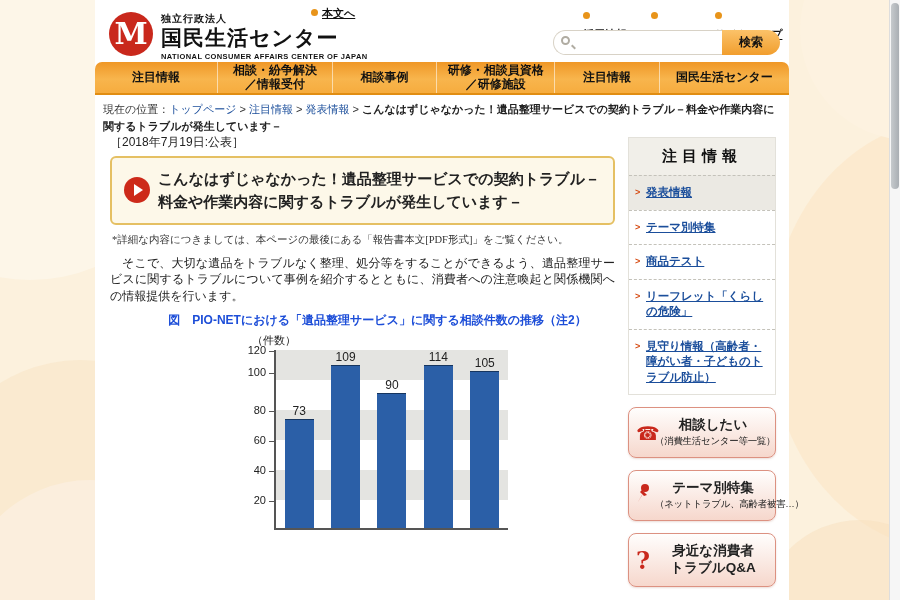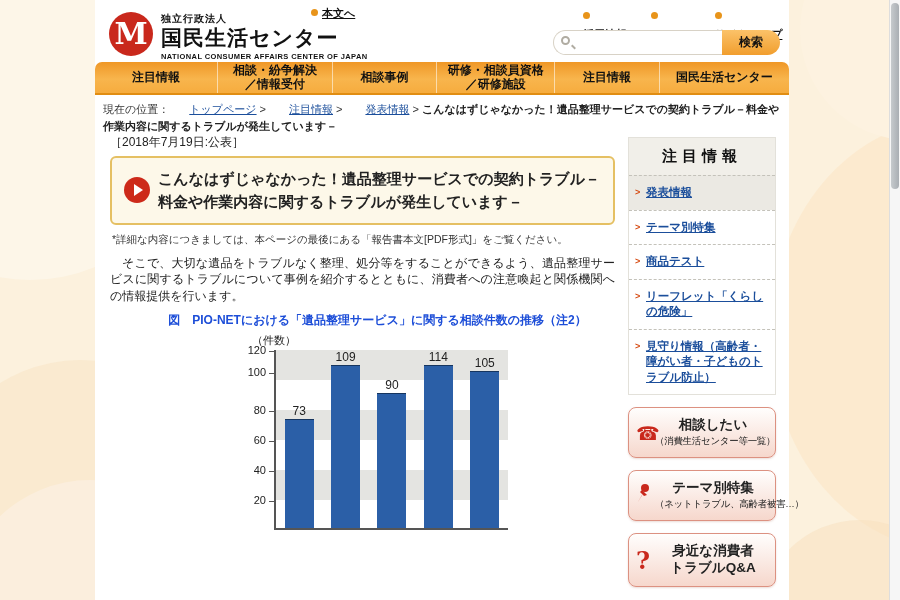--- a/index.html
+++ b/index.html
@@ -54,35 +54,35 @@
     border-bottom:2px solid #e18d12; }
   .nav-item { display:flex; align-items:center; justify-content:center; text-align:center;
     font-size:12px; font-weight:bold; color:#111; cursor:pointer; white-space:pre-line; line-height:1.1;
     border-right:1px solid rgba(255,255,255,.55); }
   .nav-item:last-child { border-right:none; }
   .nav-item.n0{flex:1.18;} .nav-item.n1{flex:1;} .nav-item.n2{flex:1.1;}
   .nav-item.n3{flex:1.13;} .nav-item.n4{flex:1;} .nav-item.n5{flex:1.25;}
 
   
   .breadcrumb { position:absolute; left:8px; top:101px; width:678px; font-size:11px; color:#333; line-height:1.5; }
-  .breadcrumb a { color:#1b4e9b; text-decoration:underline; cursor:pointer;margin-left:20px; }
+  .breadcrumb a { color:#1b4e9b; cursor:pointer; }
   .breadcrumb .cur { font-weight:bold; color:#222; }
   .breadcrumb .sep { margin:0 3px; color:#333; }
 
   
   .main { position:absolute; left:15px; top:134px; width:505px; }
   .pub-date { font-size:12px; color:#222; margin-bottom:5px; }
   .title-box { position:relative; border:2px solid #e5c063; border-radius:6px; background:#fdf8e9;
     padding:9px 10px 9px 46px; }
   .play-icon { position:absolute; left:12px; top:50%; transform:translateY(-50%); width:26px; height:26px;
     border-radius:50%; background:#cd2a1a; }
   .play-icon::after { content:""; position:absolute; left:10px; top:7px; border-left:9px solid #fff;
     border-top:6px solid transparent; border-bottom:6px solid transparent; }
   .page-title { font-size:15px; font-weight:bold; color:#222; line-height:1.55; }
-  .note { font-size:10.5px; color:#333; margin:8px 0 8px 2px; }
+  .note { font-size:10.5px; color:#333; margin:8px 0 8px 2px;font-family:Liberation Serif, serif; }
   .para { font-size:12px; color:#222; line-height:1.38; text-indent:1em; margin-bottom:8px; text-align:justify; }
   .fig-caption { font-size:12px; font-weight:bold; color:#1d4ed8; text-align:center; margin:2px 0 4px 30px; }
 
   
   .chart { position:relative; width:300px; margin-left:128px; }
   .chart-ylabel { font-size:11px; color:#222; margin-left:14px; margin-bottom:2px; }
   .plot-row { display:flex; }
   .yticks { position:relative; width:36px; height:180px; }
   .ytick { position:absolute; right:8px; font-size:11px; color:#222; }
   .ytick::after { content:""; position:absolute; right:-8px; top:7px; width:5px; height:1px; background:#555; }

